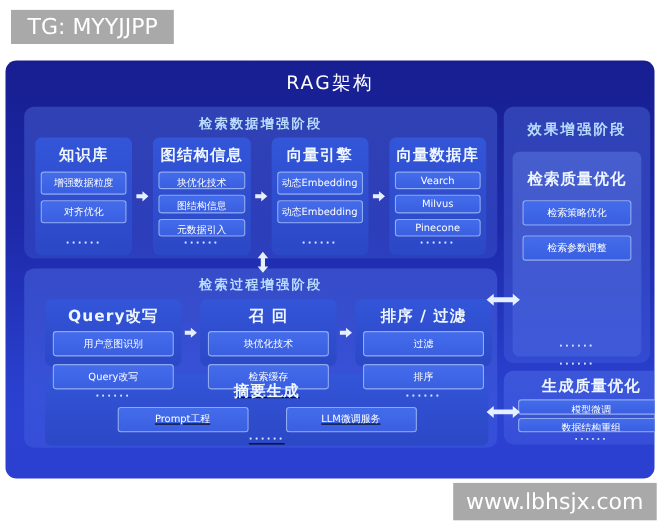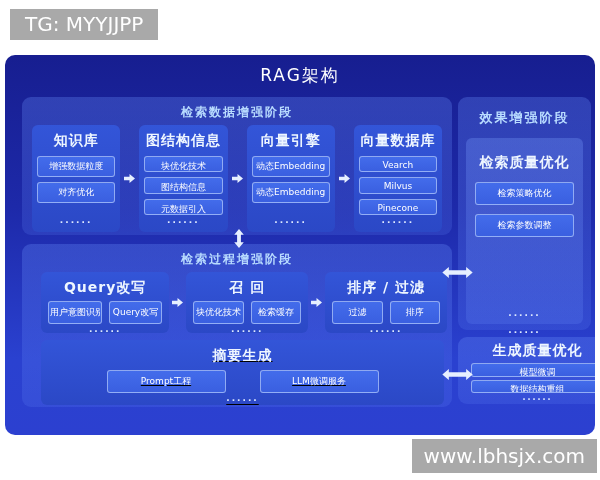--- a/index.html
+++ b/index.html
@@ -42,21 +42,21 @@
   .arr{flex:0 0 13px;display:flex;align-items:center;justify-content:center;}
   .arr svg,.arrow-abs svg{display:block;}
   .arrow-abs{position:absolute;z-index:5;}
   .arrow-v{left:228px;top:173px;}
   .arrow-h1{left:436px;top:211px;}
   .arrow-h2{left:436px;top:313px;}
 
   .boxes{display:flex;align-items:stretch;gap:2px;padding:4px 5px 0 19px;height:61px;}
   .mbox{flex:1;display:flex;flex-direction:column;border-radius:6px;padding:3px 7px 3px;
         background:linear-gradient(180deg,#3355d8,#2b48c6);}
-  .mrow{display:flex;gap:7px;margin-top:3px;justify-content:center;}
+  .mrow{display:flex;gap:7px;margin-top:3px;justify-content:center;flex-direction:column;}
   .mrow .btn{flex:1;margin-top:0;padding:4px 1px;}
 
   .summary{margin:7px 8px 0 19px;height:59px;display:flex;flex-direction:column;
            border-radius:6px;padding:3px 10px 3px;
            background:linear-gradient(180deg,#3355d8,#2b48c6);text-decoration:underline;}
   .srow{display:flex;gap:34px;margin-top:4px;justify-content:center;}
   .srow .btn{flex:0 0 115px;margin-top:0;padding:4px 1px;}
 
   .sub{margin:11px 8px 0;height:178px;display:flex;flex-direction:column;border-radius:6px;
        padding:4px 9px;background:linear-gradient(180deg,rgba(122,158,255,.30),rgba(110,148,252,.20));}

